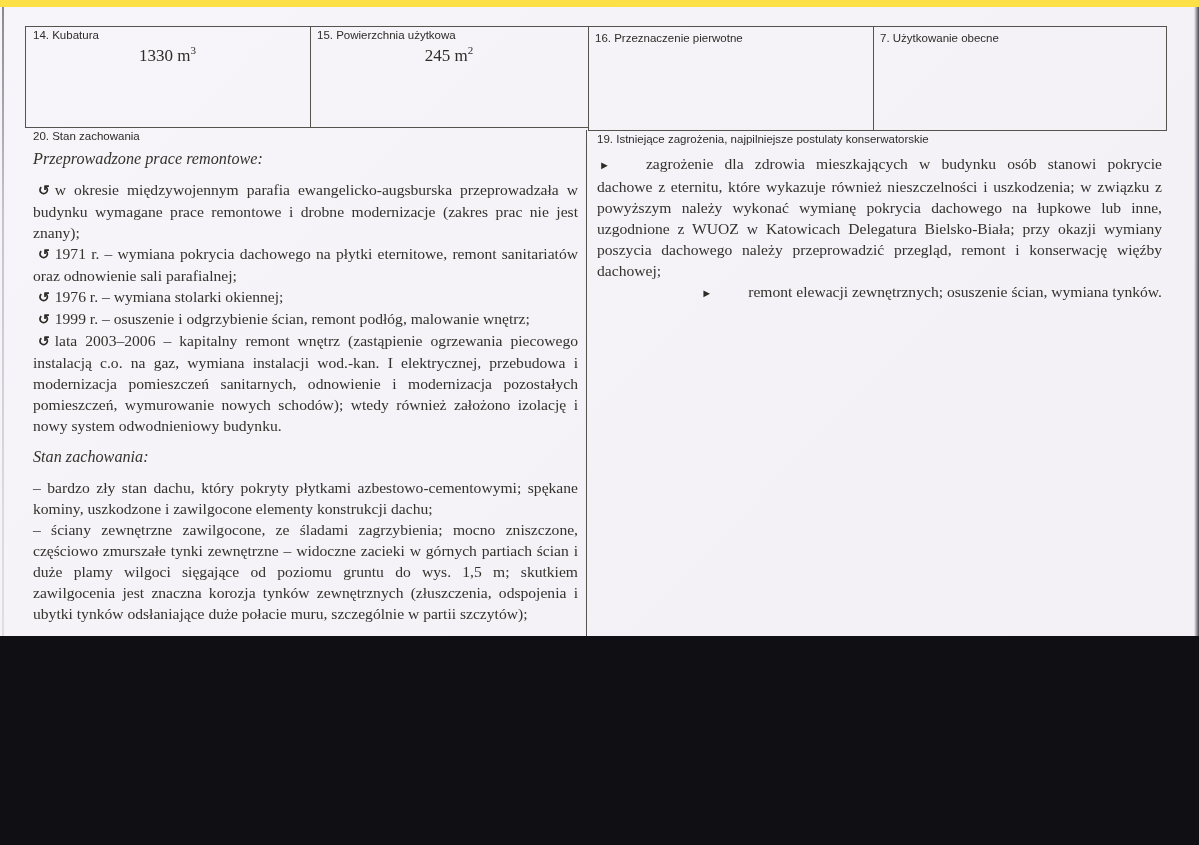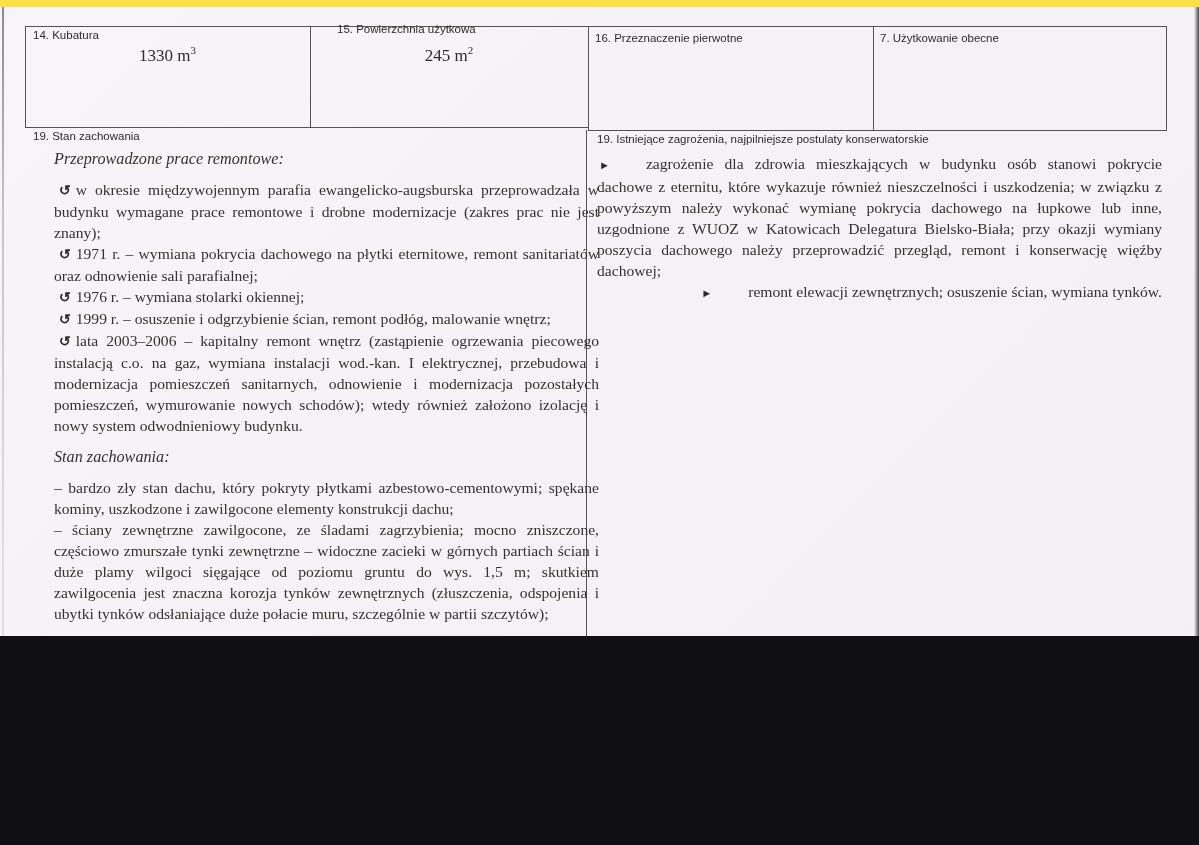--- a/index.html
+++ b/index.html
@@ -69,29 +69,29 @@
   <div class="vline" style="left:25px;top:26px;height:101px;"></div>
   <div class="vline" style="left:310px;top:26px;height:101px;"></div>
   <div class="vline" style="left:588px;top:26px;height:104px;"></div>
   <div class="vline" style="left:873px;top:26px;height:104px;"></div>
   <div class="vline" style="left:1166px;top:26px;height:104px;"></div>
   <div class="vline" style="left:586px;top:130px;height:662px;"></div>
 
   <div class="boxlabel" style="left:33px;top:29px;">14. Kubatura</div>
   <div class="cellvalue" style="left:25px;top:44px;width:285px;"><span>1330 m</span><sup>3</sup></div>
 
-  <div class="boxlabel" style="left:317px;top:23px;margin-left:20px;">15. Powierzchnia użytkowa</div>
+  <div class="boxlabel" style="left:317px;top:29px;">15. Powierzchnia użytkowa</div>
   <div class="cellvalue" style="left:310px;top:44px;width:278px;"><span>245 m</span><sup>2</sup></div>
 
   <div class="boxlabel" style="left:595px;top:32px;">16. Przeznaczenie pierwotne</div>
 
   <div class="boxlabel" style="left:880px;top:32px;">7. Użytkowanie obecne</div>
 
-  <div class="boxlabel" style="left:33px;top:130px;">19. Stan zachowania</div>
-  <div class="section" style="left:33px;top:149px;width:545px;margin-left:21px;">
+  <div class="boxlabel" style="left:33px;top:130px;">20. Stan zachowania</div>
+  <div class="section" style="left:33px;top:149px;width:545px;">
     <div class="ihead">Przeprowadzone prace remontowe:</div>
     <p><span class="bullet18">↺</span><span>w okresie międzywojennym parafia ewangelicko-augsburska przeprowadzała w budynku wymagane prace remontowe i drobne modernizacje (zakres prac nie jest znany);</span></p>
     <p><span class="bullet18">↺</span><span>1971 r. – wymiana pokrycia dachowego na płytki eternitowe, remont sanitariatów oraz odnowienie sali parafialnej;</span></p>
     <p><span class="bullet18">↺</span><span>1976 r. – wymiana stolarki okiennej;</span></p>
     <p><span class="bullet18">↺</span><span>1999 r. – osuszenie i odgrzybienie ścian, remont podłóg, malowanie wnętrz;</span></p>
     <p><span class="bullet18">↺</span><span>lata 2003–2006 – kapitalny remont wnętrz (zastąpienie ogrzewania piecowego instalacją c.o. na gaz, wymiana instalacji wod.-kan. I elektrycznej,  przebudowa i modernizacja pomieszczeń sanitarnych, odnowienie i modernizacja pozostałych pomieszczeń, wymurowanie nowych schodów); wtedy również założono izolację i nowy system odwodnieniowy budynku.</span></p>
     <div class="gap10"></div>
     <div class="ihead">Stan zachowania:</div>
     <p>– bardzo zły stan dachu, który pokryty płytkami azbestowo-cementowymi; spękane kominy, uszkodzone i zawilgocone elementy konstrukcji dachu;</p>
     <p>– ściany zewnętrzne zawilgocone, ze śladami zagrzybienia; mocno zniszczone, częściowo zmurszałe tynki zewnętrzne – widoczne zacieki w górnych partiach ścian i duże plamy wilgoci sięgające od poziomu gruntu do wys. 1,5 m; skutkiem zawilgocenia jest znaczna korozja tynków zewnętrznych (złuszczenia, odspojenia i ubytki tynków odsłaniające duże połacie muru, szczególnie w partii szczytów);</p>

